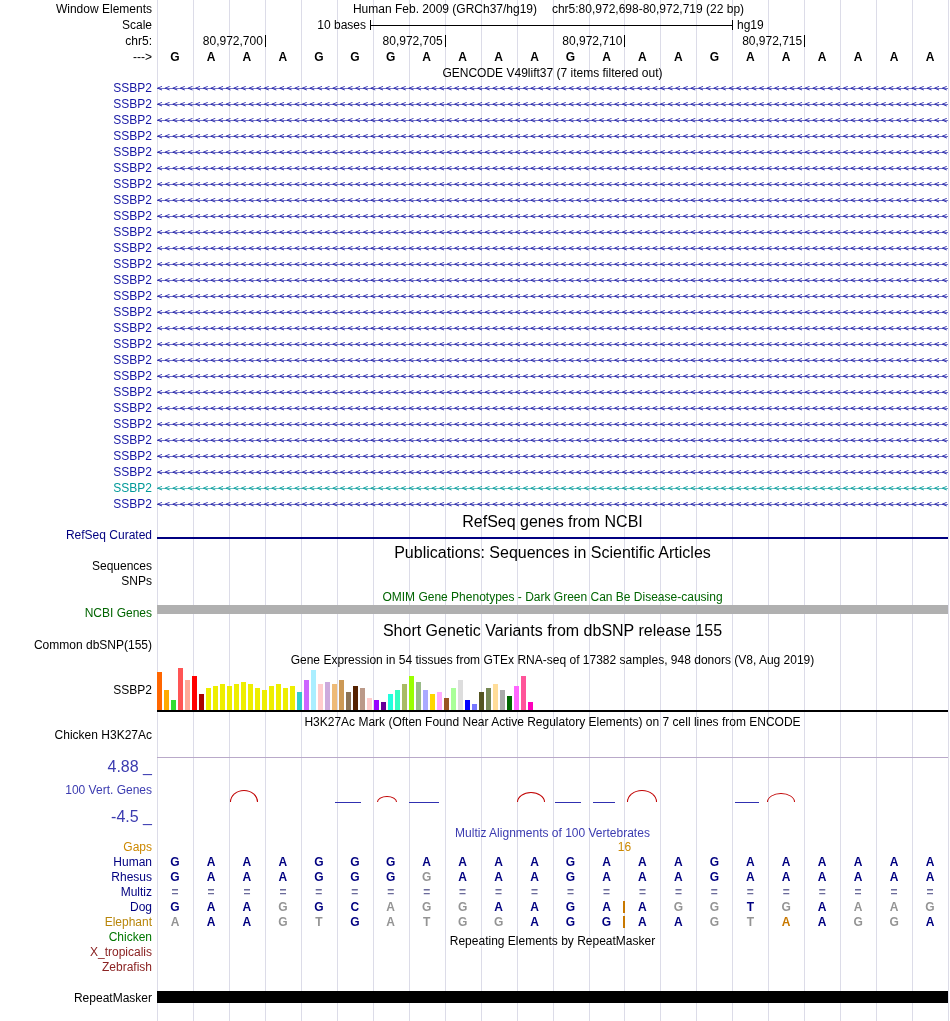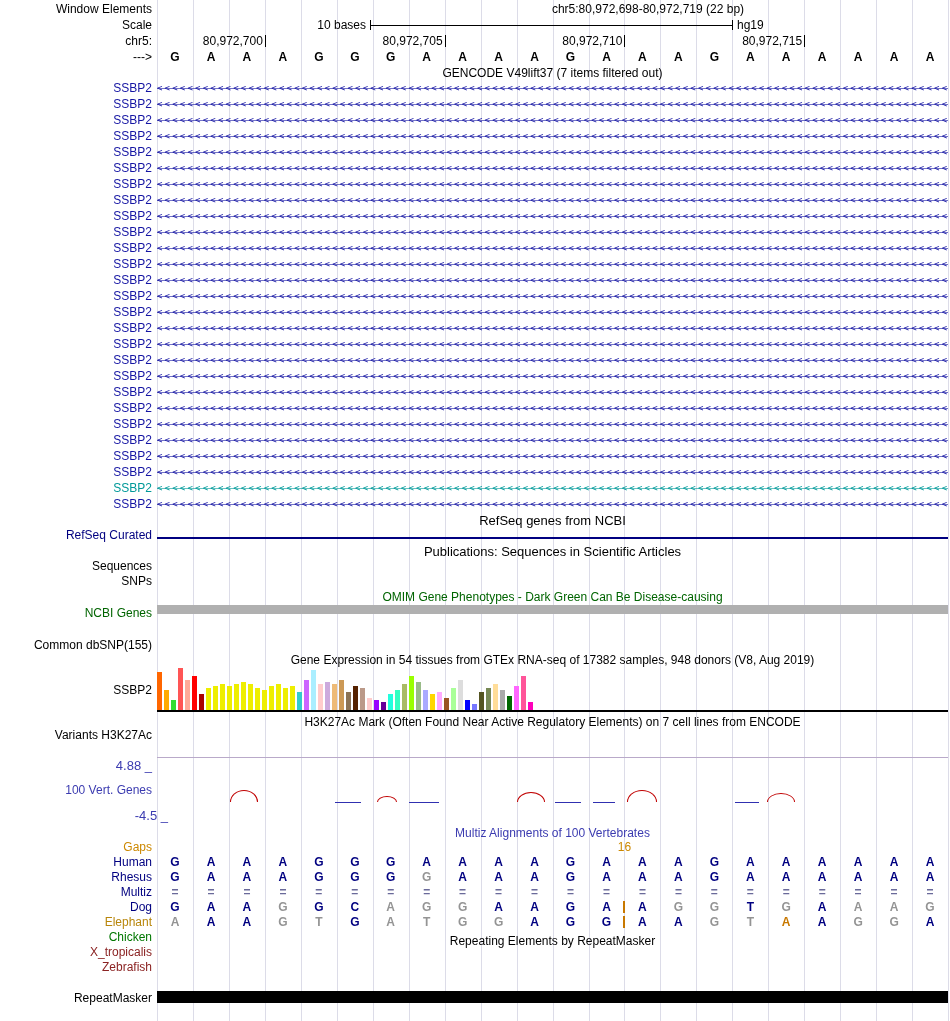--- a/index.html
+++ b/index.html
@@ -1,21 +1,21 @@
 <!DOCTYPE html>
 <html><head>
 <meta charset="utf-8">
 <style>
   html,body{margin:0;padding:0;background:#fff}
   .browser{position:relative;width:950px;height:1021px;background:#fff;overflow:hidden;
            font-family:"Liberation Sans",sans-serif;font-size:12px;color:#000}
   .gridline{position:absolute;top:0;height:1021px;width:1px;background:#dcdce8}
   .lbl{position:absolute;left:0;width:152px;text-align:right;white-space:nowrap}
   .ctr{position:absolute;left:157px;width:791px;text-align:center;white-space:nowrap}
-  .small{font-size:13px}
+  .small{font-size:16px}
   .coord{position:absolute;top:34px;width:86px;text-align:right;white-space:nowrap}
   .coord-tick{position:absolute;top:35px;width:1px;height:12px;background:#000}
   .base{position:absolute;top:50px;text-align:center;font-weight:bold}
   .scale-value{position:absolute;top:18px;left:256px;width:110px;text-align:right}
   .scalebar{position:absolute;left:370px;top:20px;width:361px;height:10px;border-left:1px solid #000;border-right:1px solid #000}
   .scalebar-line{position:absolute;left:0;right:0;top:5px;height:1px;background:#000}
   .gene-row{position:absolute;left:0;width:950px;height:16px}
   .gene-label{position:absolute;left:0;width:152px;text-align:right;top:1px}
   .gene-line{position:absolute;left:157px;width:791px;top:0;height:16px;overflow:hidden;
              font-family:"DejaVu Sans Mono",monospace;font-size:9px;letter-spacing:2.2px;line-height:16px}
@@ -57,20 +57,21 @@
       <div class="gridline" style="left: 732.3px;"></div>
       <div class="gridline" style="left: 768.2px;"></div>
       <div class="gridline" style="left: 804.2px;"></div>
       <div class="gridline" style="left: 840.1px;"></div>
       <div class="gridline" style="left: 876.1px;"></div>
       <div class="gridline" style="left: 912px;"></div>
       <div class="gridline" style="left: 948px;"></div>
     </div>
 
   <div class="lbl" style="top:2px">Window Elements</div>
+  <div style="position:absolute;top:2px;left:255px;width:380px;text-align:center">Human Feb. 2009 (GRCh37/hg19)</div>
   <div style="position:absolute;top:2px;left:458px;width:380px;text-align:center">chr5:80,972,698-80,972,719 (22 bp)</div>
 
   <div class="lbl" style="top:18px">Scale</div>
   <div class="scale-value">10 bases</div>
   <div class="scalebar">
     <div class="scalebar-line"></div>
   </div>
   <div style="position:absolute;top:18px;left:737px">hg19</div>
 
   <div class="lbl" style="top:34px">chr5:</div>
@@ -228,20 +229,21 @@
   <div class="hline" style="top:537px;height:2px;background:#000080"></div>
 
   <div class="ctr small" style="top:544px">Publications: Sequences in Scientific Articles</div>
   <div class="lbl" style="top:559px">Sequences</div>
   <div class="lbl" style="top:574px">SNPs</div>
 
   <div class="ctr" style="top: 590px; color: rgb(0, 100, 0);">OMIM Gene Phenotypes - Dark Green Can Be Disease-causing</div>
   <div class="lbl" style="top: 606px; color: rgb(0, 100, 0);">NCBI Genes</div>
   <div class="hline" style="top:605px;height:9px;background:#b0b0b0"></div>
 
+  <div class="ctr small" style="top:622px">Short Genetic Variants from dbSNP release 155</div>
   <div class="lbl" style="top:638px">Common dbSNP(155)</div>
 
   <div class="ctr" style="top:653px">Gene Expression in 54 tissues from GTEx RNA-seq of 17382 samples, 948 donors (V8, Aug 2019)</div>
   <div class="lbl" style="top:683px">SSBP2</div>
   <div id="gtex-bars" class="gtex-bars">
       <div class="gtex-bar" style="height: 38px; background: rgb(255, 102, 0);"></div>
       <div class="gtex-bar" style="height: 20px; background: rgb(255, 170, 0);"></div>
       <div class="gtex-bar" style="height: 10px; background: rgb(51, 221, 51);"></div>
       <div class="gtex-bar" style="height: 42px; background: rgb(255, 85, 85);"></div>
       <div class="gtex-bar" style="height: 30px; background: rgb(255, 170, 153);"></div>
@@ -291,26 +293,26 @@
       <div class="gtex-bar" style="height: 26px; background: rgb(255, 221, 153);"></div>
       <div class="gtex-bar" style="height: 20px; background: rgb(170, 170, 170);"></div>
       <div class="gtex-bar" style="height: 14px; background: rgb(0, 102, 0);"></div>
       <div class="gtex-bar" style="height: 24px; background: rgb(255, 102, 255);"></div>
       <div class="gtex-bar" style="height: 34px; background: rgb(255, 85, 153);"></div>
       <div class="gtex-bar" style="height: 8px; background: rgb(255, 0, 187);"></div>
     </div>
   <div class="hline" style="top:710px;height:2px;background:#000"></div>
 
   <div class="ctr" style="top:715px">H3K27Ac Mark (Often Found Near Active Regulatory Elements) on 7 cell lines from ENCODE</div>
-  <div class="lbl" style="top:728px">Variants H3K27Ac</div>
+  <div class="lbl" style="top:728px">Chicken H3K27Ac</div>
   <div class="hline" style="top:757px;height:1px;background:#b9a9c9"></div>
 
   <div class="lbl small" style="top: 758px; color: rgb(59, 59, 176);">4.88 _</div>
   <div class="lbl" style="top: 783px; color: rgb(59, 59, 176);">100 Vert. Genes</div>
-  <div class="lbl small" style="top: 808px; color: rgb(59, 59, 176); margin-left: 16px;">-4.5 _</div>
+  <div class="lbl small" style="top: 808px; color: rgb(59, 59, 176);">-4.5 _</div>
   <div id="cons-peaks" class="cons-peaks">
       <div class="peak-red" style="left: 73px; width: 26px; height: 11px;"></div>
       <div class="peak-blue" style="left: 178px; width: 26px;"></div>
       <div class="peak-red" style="left: 220px; width: 18px; height: 5px;"></div>
       <div class="peak-blue" style="left: 252px; width: 30px;"></div>
       <div class="peak-red" style="left: 360px; width: 26px; height: 9px;"></div>
       <div class="peak-blue" style="left: 398px; width: 26px;"></div>
       <div class="peak-blue" style="left: 436px; width: 22px;"></div>
       <div class="peak-red" style="left: 470px; width: 28px; height: 11px;"></div>
       <div class="peak-blue" style="left: 578px; width: 24px;"></div>

